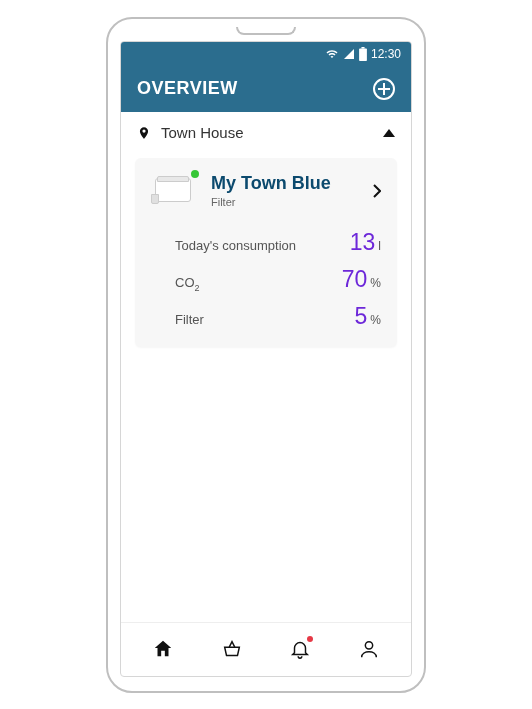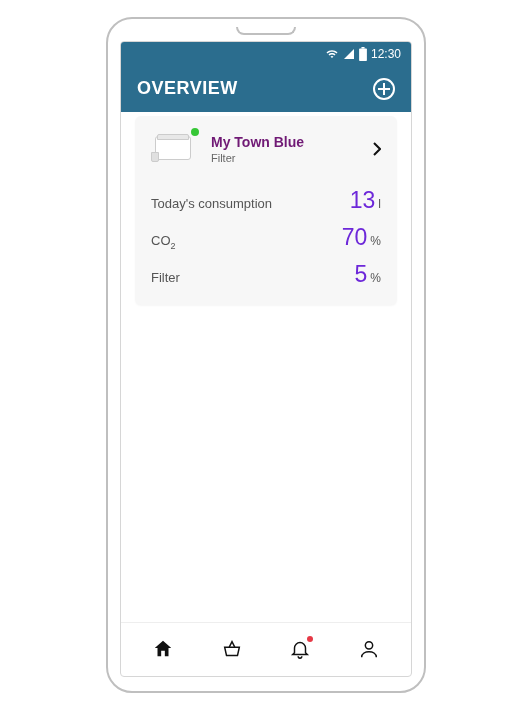--- a/index.html
+++ b/index.html
@@ -142,32 +142,32 @@
   }
   .status-dot {
     position: absolute;
     top: -4px; right: -2px;
     width: 12px; height: 12px;
     background: #36c736;
     border-radius: 50%;
     border: 2px solid #f7f7f7;
   }
   .device-info { flex: 1; }
-  .device-name { font-weight: 700; font-size: 14px; color: #701a75; }
+  .device-name { font-weight: 700; font-size: 18px; color: #0c4a6e; }
   .device-loc { font-size: 11px; color: #666; margin-top: 2px; }
   .chevron { color: #333; }
   .metric-row {
     display: flex;
     align-items: baseline;
     justify-content: space-between;
     padding: 5px 0;
     font-size: 13px;
     color: #333;
   }
-  .metric-label { color: #555; }
+  .metric-label { color: #555; margin-left: 24px; }
   .metric-label sub { font-size: 9px; vertical-align: sub; }
   .metric-val {
     display: flex;
     align-items: baseline;
     gap: 3px;
   }
   .metric-num { font-size: 23px; color: #6d28d9; }
   .metric-unit { font-size: 12px; color: #555; }
   .bottom-nav {
     height: 54px;
@@ -223,20 +223,33 @@
 
     <div class="header">
       <span>OVERVIEW</span>
       <div class="add-btn">
         <svg width="12" height="12" viewBox="0 0 12 12">
             <path d="M5 0h2v12H5z M0 5h12v2H0z" fill="#fff"></path>
           </svg>
       </div>
     </div>
 
+    <div class="location-row">
+      <span>
+        <svg width="14" height="18" viewBox="0 0 24 24" fill="#111">
+            <path d="M12 2C8.13 2 5 5.13 5 9c0 5.25 7 13 7 13s7-7.75 7-13c0-3.87-3.13-7-7-7zm0 9.5A2.5 2.5 0 1 1 12 6a2.5 2.5 0 0 1 0 5.5z"></path>
+          </svg>
+      </span>
+      <span class="name">Town House</span>
+      <span>
+        <svg width="12" height="8" viewBox="0 0 12 8" fill="#111">
+            <path d="M6 0l6 8H0z"></path>
+          </svg>
+      </span>
+    </div>
 
     <div class="content">
       <div class="card">
 
         <div class="device-row">
           <div class="device-img">
             <div class="device-body"></div>
             <div class="device-lid"></div>
             <div class="device-tap"></div>
             <div class="status-dot"></div>

